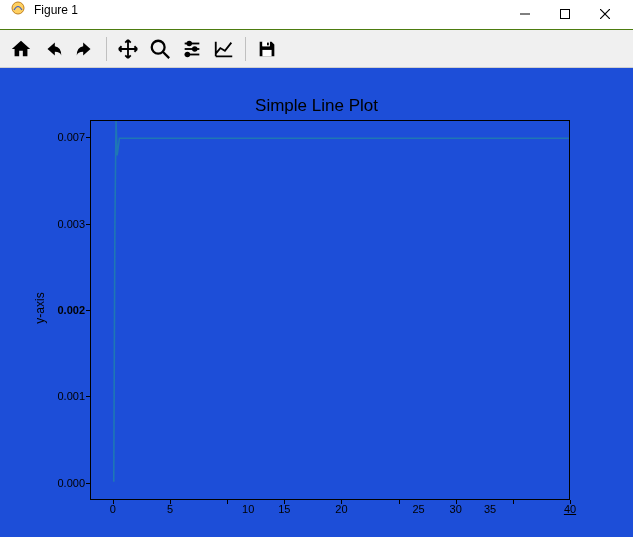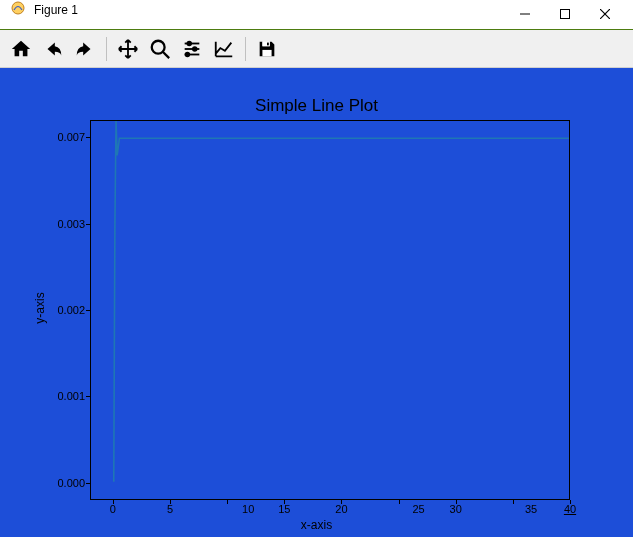--- a/index.html
+++ b/index.html
@@ -199,44 +199,43 @@
 </div>
 
 <div class="plot-area">
   <div class="chart-title">Simple Line Plot</div>
   <div class="axes">
     <svg class="line-path" viewBox="0 0 480 380" preserveAspectRatio="none">
       <polyline id="series-line" fill="none" stroke-width="1.6" points="22.86,362.73 24.00,103.64 25.14,0.00 26.29,34.55 28.57,17.27 34.29,17.27 45.71,17.27 80.00,17.27 137.14,17.27 251.43,17.27 365.71,17.27 480.00,17.27" stroke="#1f77b4"></polyline>
     </svg>
   </div>
   <div class="ylabel">y-axis</div>
-  <div class="xlabel">x-axis</div>
   <div id="ticks">
       <div class="ytick" style="top: 414.727px;">0.000</div>
       <div class="ytick-mark" style="top: 414.727px;"></div>
       <div class="ytick" style="top: 328.364px;">0.001</div>
       <div class="ytick-mark" style="top: 328.364px;"></div>
-      <div class="ytick" style="top: 242px;">0.002</div>
+      <div class="ytick" style="top: 242px; font-weight: bold;">0.002</div>
       <div class="ytick-mark" style="top: 242px;"></div>
       <div class="ytick" style="top: 155.636px;">0.003</div>
       <div class="ytick-mark" style="top: 155.636px;"></div>
       <div class="ytick" style="top: 69.2727px;">0.007</div>
       <div class="ytick-mark" style="top: 69.2727px;"></div>
       <div class="xtick" style="left: 112.857px;">0</div>
       <div class="xtick-mark" style="left: 112.857px;"></div>
       <div class="xtick" style="left: 170px;">5</div>
       <div class="xtick-mark" style="left: 170px;"></div>
       <div class="xtick" style="left: 227.143px; margin-left: 21px;">10</div>
       <div class="xtick-mark" style="left: 227.143px;"></div>
       <div class="xtick" style="left: 284.286px;">15</div>
       <div class="xtick-mark" style="left: 284.286px;"></div>
       <div class="xtick" style="left: 341.429px;">20</div>
       <div class="xtick-mark" style="left: 341.429px;"></div>
       <div class="xtick" style="left: 398.571px; margin-left: 20px;">25</div>
       <div class="xtick-mark" style="left: 398.571px;"></div>
       <div class="xtick" style="left: 455.714px;">30</div>
       <div class="xtick-mark" style="left: 455.714px;"></div>
-      <div class="xtick" style="left: 531px;">35</div>
+      <div class="xtick" style="left: 490px;">35</div>
       <div class="xtick-mark" style="left: 512.857px;"></div>
       <div class="xtick" style="left: 570px; text-decoration: underline;">40</div>
       <div class="xtick-mark" style="left: 570px;"></div>
     </div>
 </div>
 
 </body></html>

